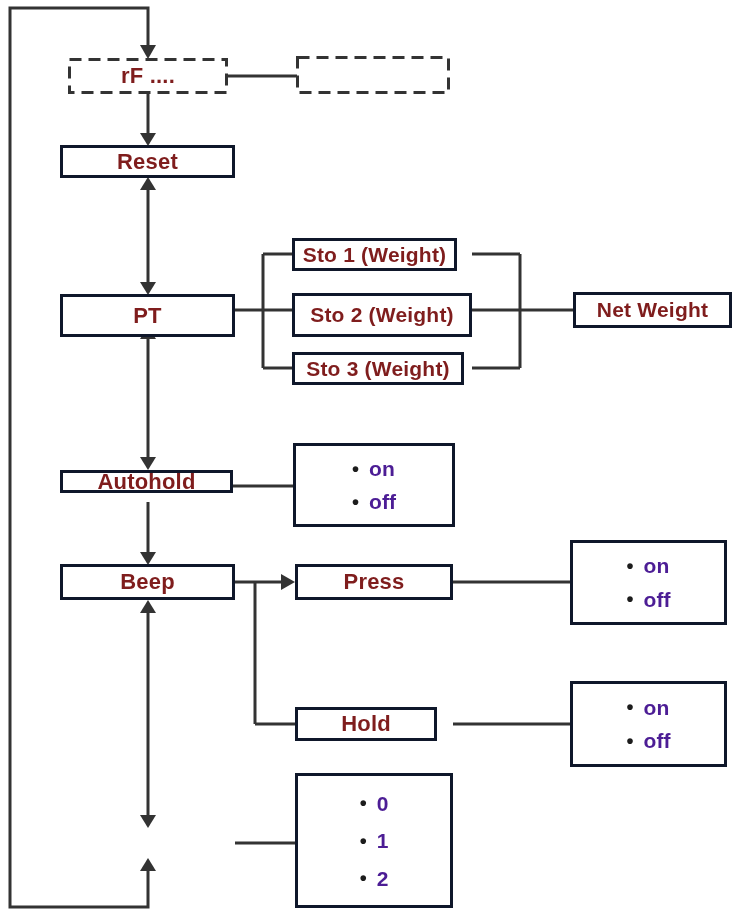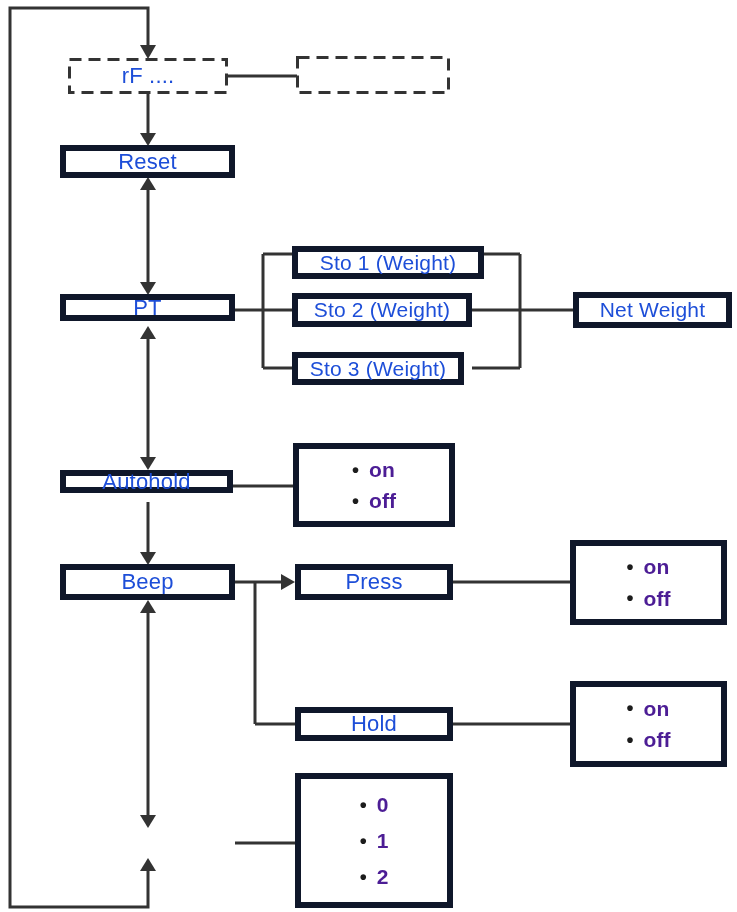--- a/index.html
+++ b/index.html
@@ -8,29 +8,29 @@
     width:737px;height:912px;
     background:#ffffff;
     font-family:"Liberation Sans","DejaVu Sans",sans-serif;
     overflow:hidden;
   }
   #wires{position:absolute;left:0;top:0;z-index:0;}
   .box{
     position:absolute;
     box-sizing:border-box;
     background:#ffffff;
-    border:6px solid #0f172a;
+    border:3px solid #0f172a;
     display:flex;align-items:center;justify-content:center;
     z-index:1;
   }
   .box.nob{border:none;background:transparent;}
   .lbl{
-    font-weight:400;
+    font-weight:700;
     font-size:22px;
-    color:#1d4ed8;
+    color:#7f1d1d;
     letter-spacing:0.2px;
     white-space:nowrap;
   }
   .lbl.sm{font-size:21px;}
   .opts{flex-direction:column;justify-content:space-evenly;align-items:center;}
   .optcol{display:flex;flex-direction:column;justify-content:space-evenly;align-items:flex-start;height:100%;}
   .opt{display:flex;align-items:center;gap:10px;}
   .opt .bullet{font-weight:700;font-size:20px;color:#1c1c1c;line-height:1;}
   .opt .olbl{font-weight:700;font-size:21px;color:#4c1d95;line-height:1;}
 </style>
@@ -110,28 +110,28 @@
   <div class="box nob" style="left:68px;top:58px;width:160px;height:36px">
     <span class="lbl">rF ....</span>
   </div>
 
   <div class="box nob" style="left:296px;top:56px;width:154px;height:38px"></div>
 
   <div class="box" style="left:60px;top:145px;width:175px;height:33px">
     <span class="lbl">Reset</span>
   </div>
 
-  <div class="box" style="left:60px;top:294px;width:175px;height:27px">
+  <div class="box" style="left:60px;top:294px;width:175px;height:43px">
     <span class="lbl">PT</span>
   </div>
 
-  <div class="box" style="left:292px;top:246px;width:192px;height:33px">
+  <div class="box" style="left:292px;top:238px;width:165px;height:33px">
     <span class="lbl sm">Sto 1 (Weight)</span>
   </div>
-  <div class="box" style="left:292px;top:293px;width:180px;height:34px">
+  <div class="box" style="left:292px;top:293px;width:180px;height:44px">
     <span class="lbl sm">Sto 2 (Weight)</span>
   </div>
   <div class="box" style="left:292px;top:352px;width:172px;height:33px">
     <span class="lbl sm">Sto 3 (Weight)</span>
   </div>
 
   <div class="box" style="left:573px;top:292px;width:159px;height:36px">
     <span class="lbl sm">Net Weight</span>
   </div>
 
@@ -166,21 +166,21 @@
         <span class="bullet">•</span>
         <span class="olbl">on</span>
       </div>
       <div class="opt">
         <span class="bullet">•</span>
         <span class="olbl">off</span>
       </div>
     </div>
   </div>
 
-  <div class="box" style="left:295px;top:707px;width:158px;height:34px">
+  <div class="box" style="left:295px;top:707px;width:142px;height:34px">
     <span class="lbl">Hold</span>
   </div>
 
   <div class="box opts" style="left:570px;top:681px;width:157px;height:86px">
     <div class="optcol">
       <div class="opt">
         <span class="bullet">•</span>
         <span class="olbl">on</span>
       </div>
       <div class="opt">

